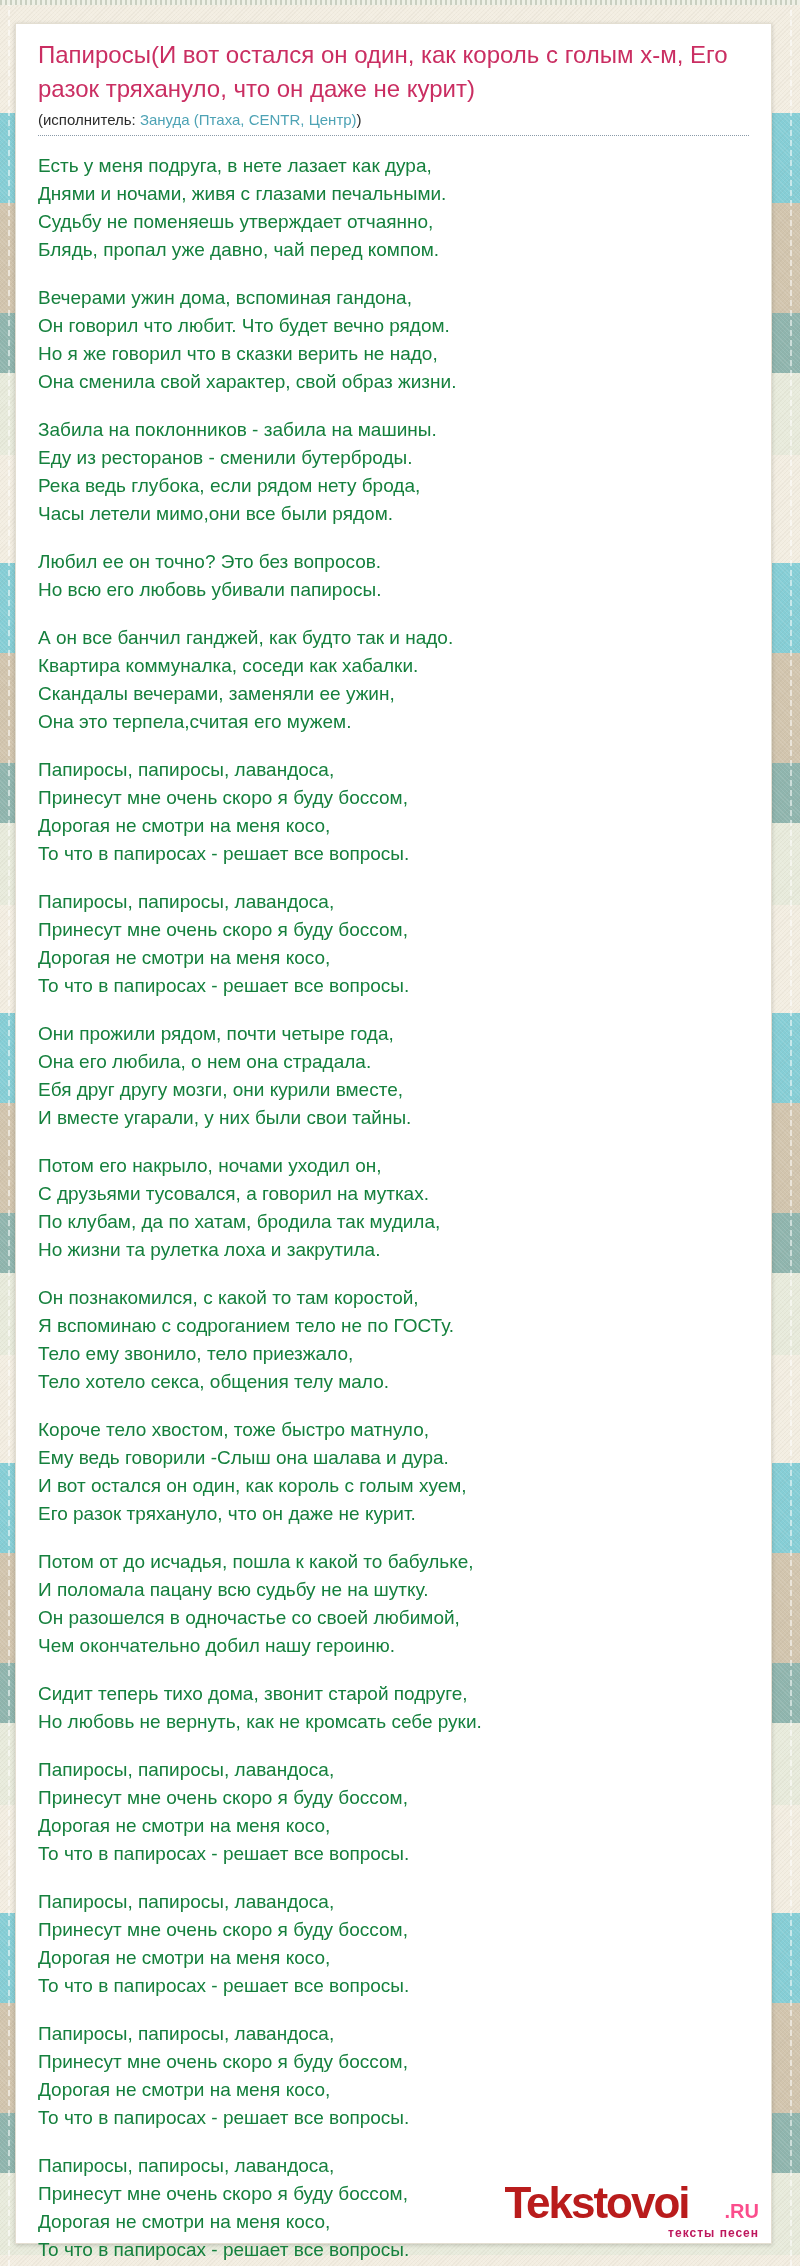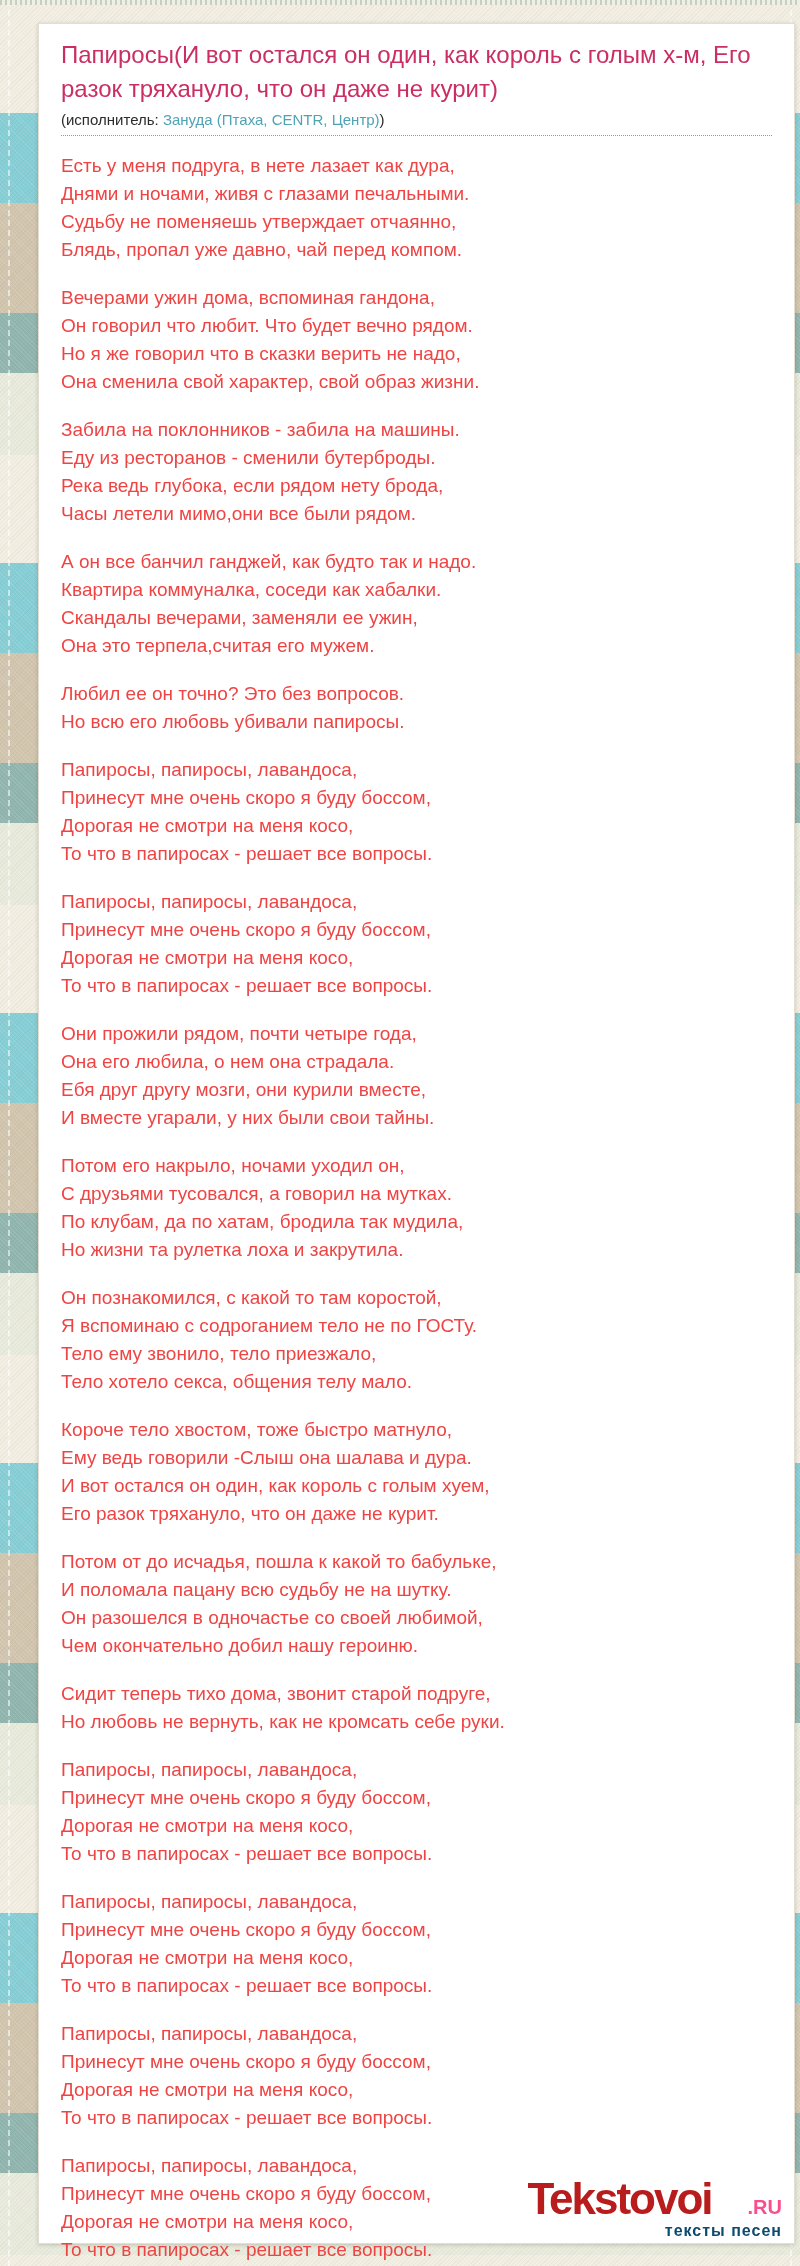--- a/index.html
+++ b/index.html
@@ -35,21 +35,21 @@
     top: 0; bottom: 0;
     width: 0;
     border-left: 2px dashed rgba(255,255,255,0.55);
     z-index: 1;
   }
   .stitch.left  { left: 8px; }
   .stitch.right { right: 8px; }
 
   .card {
     position: absolute;
-    left: 38px;
+    left: 15px;
     top: 23px;
     width: 757px;
     height: 2221px;
     box-sizing: border-box;
     background: #ffffff;
     border: 1px solid #e3ded1;
     box-shadow: 0 1px 4px rgba(0,0,0,0.18);
     padding: 14px 22px 0 22px;
     z-index: 2;
   }
@@ -79,21 +79,21 @@
     height: 0;
   }
 
   .lyrics {
     margin-top: 16px;
   }
   p.stanza {
     margin: 0 0 20px 0;
     font-size: 19px;
     line-height: 28px;
-    color: #ef4444;
+    color: #15803d;
     white-space: pre-line;
   }
 
   .logo {
     position: absolute;
     right: 12px;
     bottom: 4px;
     text-align: right;
     cursor: pointer;
     line-height: 1;
@@ -107,24 +107,24 @@
   .logo-domain {
     font-size: 20px;
     font-weight: bold;
     color: #fb4d8c;
     text-transform: uppercase;
     letter-spacing: 0;
     padding-left: 36px;
   }
   .logo-tagline {
     margin-top: 2px;
-    font-size: 16px;
+    font-size: 12px;
     font-weight: bold;
     letter-spacing: 1px;
-    color: #0c4a6e;
+    color: #be185d;
   }
 </style>
 </head>
 <body>
 
 <div class="top-band"></div>
 <div class="stitch left"></div>
 <div class="stitch right"></div>
 
 <div class="card">
@@ -141,26 +141,26 @@
 Судьбу не поменяешь утверждает отчаянно,
 Блядь, пропал уже давно, чай перед компом.</p>
     <p class="stanza">Вечерами ужин дома, вспоминая гандона,
 Он говорил что любит. Что будет вечно рядом.
 Но я же говорил что в сказки верить не надо,
 Она сменила свой характер, свой образ жизни.</p>
     <p class="stanza">Забила на поклонников - забила на машины.
 Еду из ресторанов - сменили бутерброды.
 Река ведь глубока, если рядом нету брода,
 Часы летели мимо,они все были рядом.</p>
+    <p class="stanza">Любил ее он точно? Это без вопросов.
+Но всю его любовь убивали папиросы.</p>
     <p class="stanza">А он все банчил ганджей, как будто так и надо.
 Квартира коммуналка, соседи как хабалки.
 Скандалы вечерами, заменяли ее ужин,
 Она это терпела,считая его мужем.</p>
-    <p class="stanza">Любил ее он точно? Это без вопросов.
-Но всю его любовь убивали папиросы.</p>
     <p class="stanza">Папиросы, папиросы, лавандоса,
 Принесут мне очень скоро я буду боссом,
 Дорогая не смотри на меня косо,
 То что в папиросах - решает все вопросы.</p>
     <p class="stanza">Папиросы, папиросы, лавандоса,
 Принесут мне очень скоро я буду боссом,
 Дорогая не смотри на меня косо,
 То что в папиросах - решает все вопросы.</p>
     <p class="stanza">Они прожили рядом, почти четыре года,
 Она его любила, о нем она страдала.

